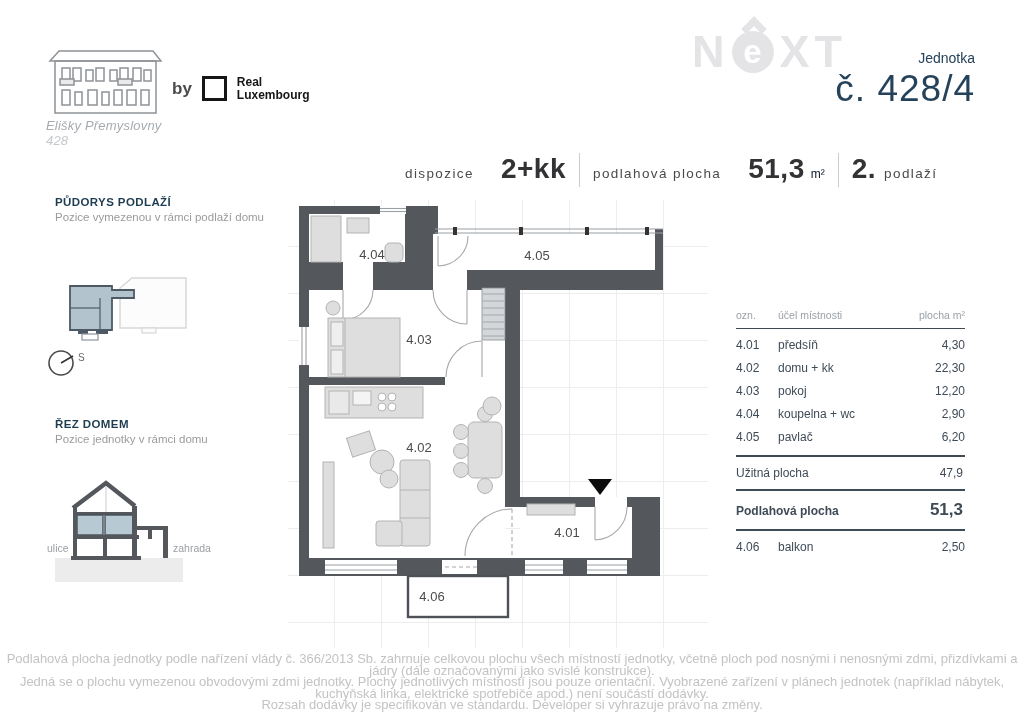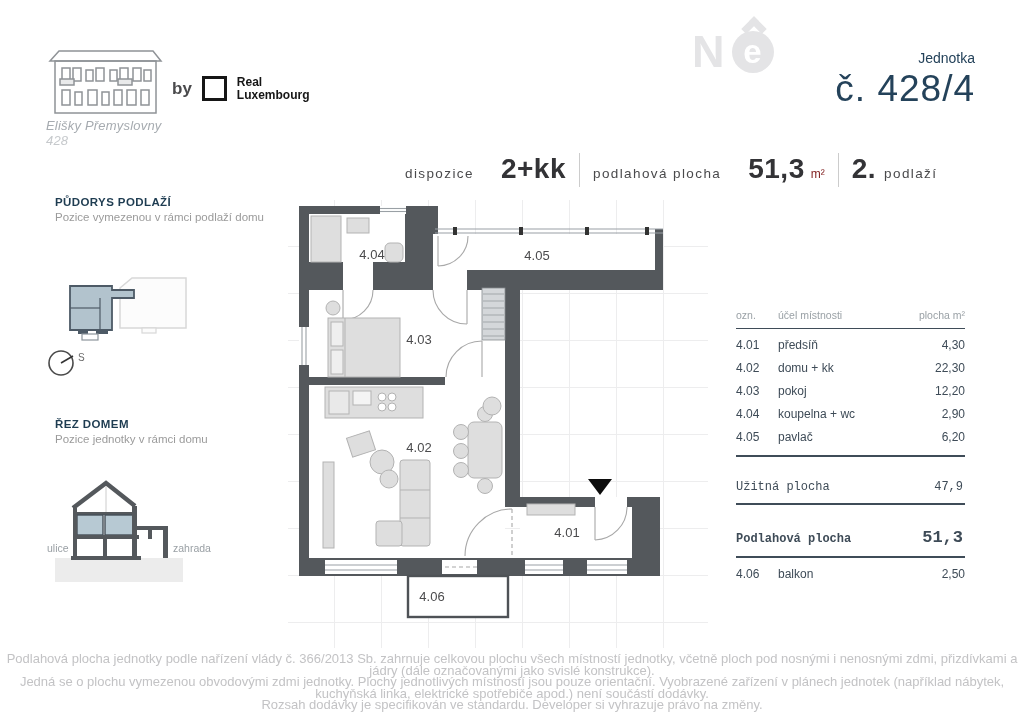--- a/index.html
+++ b/index.html
@@ -25,42 +25,42 @@
              border-left:7px solid #e4e4e6;border-top:7px solid #e4e4e6;transform:rotate(45deg);}
 
   
   #unit-label{right:49px;top:50px;font-size:14px;color:#24425a;text-align:right;}
   #unit-number{right:49px;top:68px;font-size:37px;color:#24425a;text-align:right;letter-spacing:1px;}
 
   
   #spec-bar{left:405px;top:153px;display:flex;align-items:baseline;white-space:nowrap;}
   .spec-small{font-size:13.5px;letter-spacing:1.4px;color:#4a4a4c;}
   .spec-big{font-size:28px;font-weight:600;color:#333336;letter-spacing:.5px;}
-  .spec-unit{font-size:12px;color:#7f1d1d;margin-left:6px;}
+  .spec-unit{font-size:12px;color:#0f172a;margin-left:6px;}
   .spec-sep{width:1px;height:34px;background:#cccccc;margin:0 13px;align-self:center;}
   .gap8{margin-left:8px;} .gap10{margin-left:27px;}
 
   
   .side-title{font-size:11.5px;font-weight:700;color:#1e3c51;letter-spacing:.4px;}
   .side-sub{font-size:11.5px;color:#9b9b9b;margin-top:3px;}
   #ulice-zahrada text{font-size:10.5px;fill:#9aa0a5;}
 
   
   #plan-grid{left:288px;top:200px;width:420px;height:448px;
     background-image:
       repeating-linear-gradient(to right, transparent 0 46px, #ededee 46px 47px),
       repeating-linear-gradient(to bottom, transparent 0 46px, #ededee 46px 47px);}
 
   
   #area-table{left:736px;top:260px;width:229px;font-size:12px;color:#3e4b57;margin-top:44px;}
   .t-row{display:flex;align-items:baseline;padding:4.5px 0;}
   .t-id{width:42px;} .t-name{flex:1;} .t-val{text-align:right;}
   .t-head{font-size:10.5px;color:#9aa1a6;padding-bottom:7px;border-bottom:1.5px solid #3f4c58;}
   .t-body{padding-top:5px;padding-bottom:6px;border-bottom:2px solid #3f4c58;}
-  .t-sum{display:flex;justify-content:space-between;align-items:baseline;padding:23px 2px 9px 0;border-bottom:2px solid #3f4c58;font-family:Liberation Mono, monospace;}
+  .t-sum{display:flex;justify-content:space-between;align-items:baseline;padding:9px 2px 9px 0;border-bottom:2px solid #3f4c58;}
   .t-sum-bold{font-weight:700;}
   .big-val{font-size:17px;font-weight:700;}
 
   
   #footer{left:0;top:653px;width:1024px;text-align:center;font-size:13px;line-height:11.5px;color:#c3c3c5;}
 
   svg text{font-family:"Liberation Sans", sans-serif;}
   .room-label{font-size:13px;fill:#4b4b4d;text-anchor:middle;}
 </style>
 </head>
@@ -105,20 +105,21 @@
       <div>Luxembourg</div>
     </span>
   </div>
 
   <div class="abs" id="watermark">
     <span>N</span>
     <span class="we">
       <span class="caret"></span>
       <span class="ec">e</span>
     </span>
+    <span>XT</span>
   </div>
 
   <div class="abs" id="unit-label">Jednotka</div>
   <div class="abs" id="unit-number">č. 428/4</div>
 
   <div class="abs" id="spec-bar">
     <span class="spec-small">dispozice</span>
     <span class="spec-big gap10">2+kk</span>
     <span class="spec-sep"></span>
     <span class="spec-small">podlahová plocha</span>

